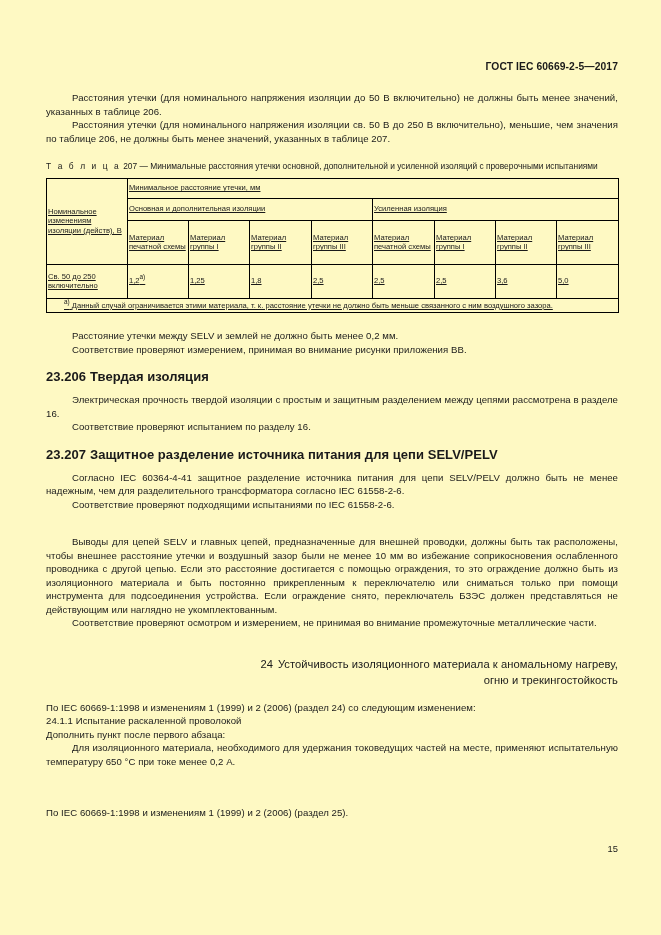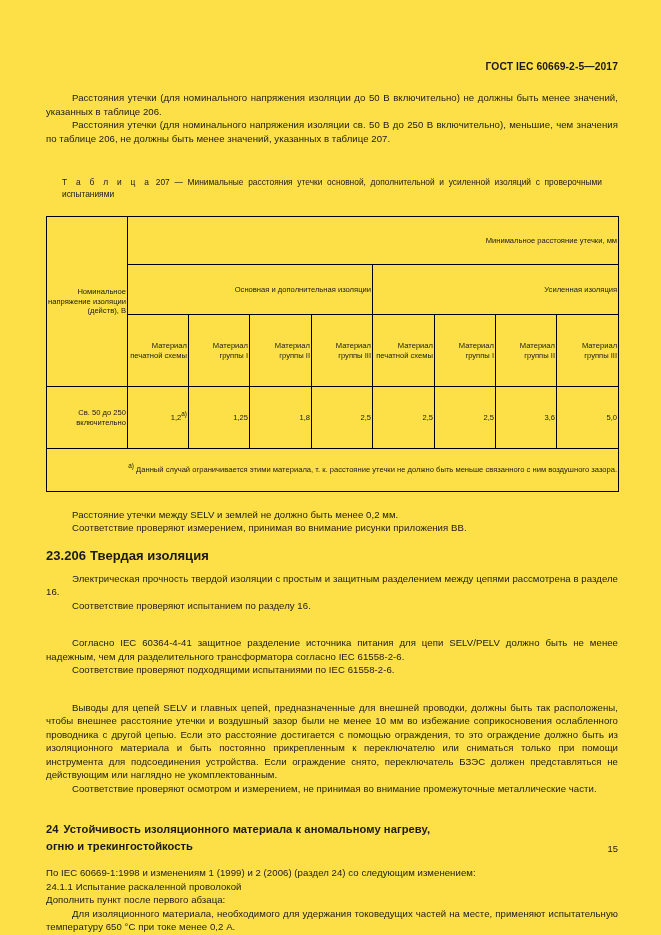--- a/index.html
+++ b/index.html
@@ -9,21 +9,21 @@
     background: #ffffff;
   }
   body {
     font-family: "Liberation Sans", sans-serif;
     color: #1a1a1a;
   }
   .page {
     position: relative;
     width: 661px;
     height: 935px;
-    background: #fde047;
+    background: #fef9c3;
     overflow: hidden;
     box-sizing: border-box;
   }
   .content {
     position: absolute;
     left: 46px;
     top: 0;
     width: 572px;
   }
 
@@ -54,42 +54,43 @@
   .spacer-10 { height: 10px; }
   .spacer-12 { height: 12px; }
   .spacer-14 { height: 14px; }
   .spacer-16 { height: 16px; }
   .spacer-26 { height: 26px; }
 
   
   .tbl-caption {
     font-size: 8.4px;
     line-height: 11.6px;
-    margin: 16px;
+    margin: 0;
     text-align: justify;
   }
   .tbl-caption .tword {
     letter-spacing: 2.1px;
   }
 
   
   table.gost {
     border-collapse: collapse;
     width: 572px;
     table-layout: fixed;
     margin-top: 5px;
   }
   table.gost td, table.gost th {
     border: 0.8px solid #000;
     font-weight: normal;
     font-size: 7.6px;
     line-height: 9.6px;
-    text-align: right;
+    text-align: left;
     vertical-align: middle;
-    padding: 16px 1px;
+    padding: 2px 1px;
+    text-decoration: underline;
   }
   table.gost .outer-top    { border-top-width: 1.3px; }
   table.gost .outer-left   { border-left-width: 1.3px; }
   table.gost .outer-right  { border-right-width: 1.3px; }
   table.gost .thickline    { border-top-width: 1.3px; }
 
   td.stub {
     font-size: 7.6px;
     line-height: 10.5px;
   }
@@ -136,23 +137,24 @@
     line-height: 13px;
     font-weight: bold;
     margin: 0;
     letter-spacing: 0.05px;
   }
   h4.sub .num { margin-right: 4px; }
 
   h3.sect {
     font-size: 11.2px;
     line-height: 16.5px;
-    font-weight: bold;
+    font-weight: normal;
     margin: 0;
     letter-spacing: 0.05px;
+    text-align: right;
   }
   h3.sect .num { margin-right: 5px; }
 
   
   .pagenum {
     position: absolute;
     right: 43px;
     top: 843px;
     font-size: 9.4px;
   }
@@ -183,21 +185,21 @@
         <col style="width:61px">
         <col style="width:62px">
         <col style="width:61px">
         <col style="width:62px">
         <col style="width:61px">
         <col style="width:61px">
         <col style="width:62px">
       </colgroup>
       <tbody>
         <tr>
-          <td class="stub outer-left outer-top" rowspan="3">Номинальное напряжение изоляции (действ), В</td>
+          <td class="stub outer-left outer-top" rowspan="3">Номинальное изменениям изоляции (действ), В</td>
           <td class="spanhead outer-top outer-right" colspan="8">Минимальное расстояние утечки, мм</td>
         </tr>
         <tr>
           <td class="grouphead" colspan="4">Основная и дополнительная изоляции</td>
           <td class="grouphead outer-right" colspan="4">Усиленная изоляция</td>
         </tr>
         <tr>
           <td class="colhead">Материал печатной схемы</td>
           <td class="colhead">Материал группы I</td>
           <td class="colhead">Материал группы II</td>
@@ -233,20 +235,21 @@
 
     <h4 class="sub"><span class="num">23.206</span><span>Твердая изоляция</span></h4>
 
     <div class="spacer-10"></div>
 
     <p class="body">Электрическая прочность твердой изоляции с простым и защитным разделением между цепями рассмотрена в разделе 16.</p>
     <p class="body">Соответствие проверяют испытанием по разделу 16.</p>
 
     <div class="spacer-14"></div>
 
+    <h4 class="sub"><span class="num">23.207</span><span>Защитное разделение источника питания для цепи SELV/PELV</span></h4>
 
     <div class="spacer-10"></div>
 
     <p class="body">Согласно IEC 60364-4-41 защитное разделение источника питания для цепи SELV/PELV должно быть не менее надежным, чем для разделительного трансформатора согласно IEC 61558-2-6.</p>
     <p class="body">Соответствие проверяют подходящими испытаниями по IEC 61558-2-6.</p>
 
     <div class="spacer-14"></div>
 
 
     <div class="spacer-10"></div>

